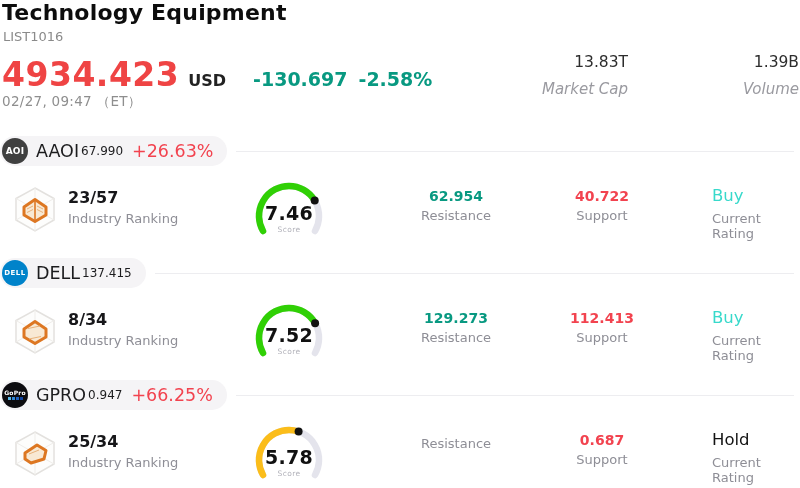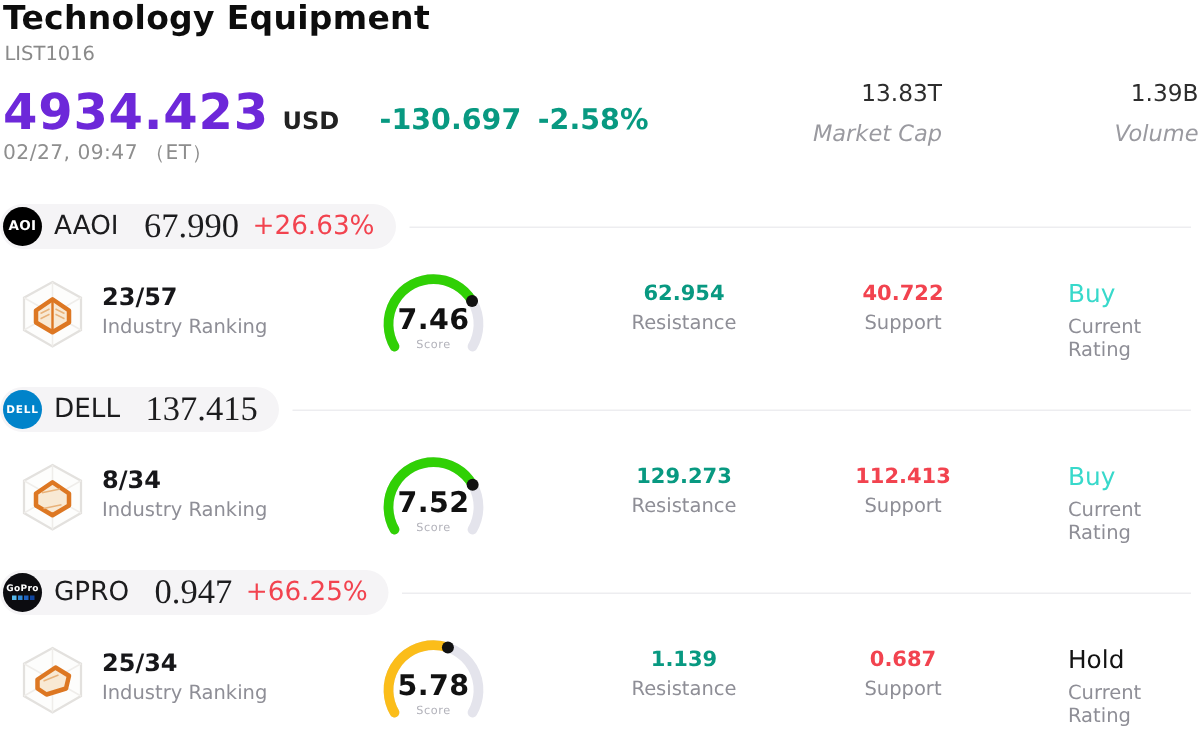--- a/index.html
+++ b/index.html
@@ -4,21 +4,21 @@
 <style>
   * { margin:0; padding:0; box-sizing:border-box; }
   html,body { width:800px; height:488px; background:#ffffff; overflow:hidden;
     font-family:"DejaVu Sans","Liberation Sans",sans-serif; }
   .screen { position:relative; width:800px; height:488px; background:#fff; }
 
   
   .hdr-title { position:absolute; left:2px; top:0px; font-size:22px; font-weight:bold; color:#0d0d0d; letter-spacing:.2px; }
   .hdr-sub   { position:absolute; left:3px; top:29px; font-size:13px; color:#8a8a8a; }
   .price-line{ position:absolute; left:2px; top:55px; display:flex; align-items:baseline; }
-  .price     { font-size:33px; font-weight:bold; color:#6d28d9; letter-spacing:.5px; }
+  .price     { font-size:33px; font-weight:bold; color:#ef4444; letter-spacing:.5px; }
   .currency  { font-size:16px; font-weight:600; color:#222; margin-left:9px; }
   .chg       { margin-left:27px; font-size:19px; font-weight:bold; color:#089981; }
   .chg-pct   { margin-left:11px; }
   .hdr-time  { position:absolute; left:2px; top:93px; font-size:13.5px; color:#8e8e8e; letter-spacing:.3px; }
   .stat      { position:absolute; top:53px; text-align:right; }
   .stat-mcap { right:172px; }
   .stat-vol  { right:1px; }
   .stat-val  { font-size:15.5px; color:#2d2d2d; }
   .stat-lbl  { font-size:15px; color:#9a9aa0; margin-top:9px;font-style:italic; }
 
@@ -27,21 +27,21 @@
   .row-head  { display:flex; align-items:center; height:30px; }
   .pill      { display:inline-flex; align-items:center; height:30px; border-radius:16px;
                background:#f5f4f6; padding:2px 14px 2px 2px; cursor:pointer; }
   .logo      { width:26px; height:26px; border-radius:50%; display:flex; flex-direction:column;
                align-items:center; justify-content:center; color:#fff; flex:none; }
   .logo-text { font-size:9px; font-weight:bold; letter-spacing:.2px; line-height:1; }
   .logo-gopro .logo-text { font-size:6px; }
   .logo-squares { display:flex; gap:1px; margin-top:1.5px; }
   .logo-squares span { width:3px; height:3px; display:block; }
   .sym  { margin-left:8px; font-size:17.5px; color:#1c1c1e; }
-  .px   { margin-left:17px; font-size:23px; color:#1c1c1e;font-family:Liberation Serif, serif; }
+  .px   { margin-left:2px; font-size:12px; color:#1c1c1e; }
   .pct  { margin-left:9px; font-size:17.5px; color:#f2434f; }
   .divider { flex:1; height:1px; background:#ededf0; margin:0 6px 0 9px; }
 
   .row-body { position:relative; margin-top:20px; height:72px; }
   .rank-icon { position:absolute; left:11px; top:0; width:48px; height:47px; }
   .rank-text { position:absolute; left:68px; top:2px; }
   .rank-val  { font-size:16px; font-weight:bold; color:#17171a; }
   .col-label { font-size:13px; color:#8e8e96; margin-top:4px; }
 
   .gauge { position:absolute; left:245px; top:-6px; width:88px; height:58px; }
@@ -81,21 +81,21 @@
     <div class="stat-lbl">Market Cap</div>
   </div>
   <div class="stat stat-vol">
     <div class="stat-val">1.39B</div>
     <div class="stat-lbl">Volume</div>
   </div>
 
   <section class="stock-row" style="top:136px">
     <div class="row-head">
       <div class="pill">
-        <span class="logo" style="background: #000000;">
+        <span class="logo" style="background: #404040;">
             <span class="logo-text">AOI</span>
           </span>
         <span class="sym">AAOI</span>
         <span class="px">67.990</span>
         <span class="pct">+26.63%</span>
       </div>
       <div class="divider"></div>
     </div>
     <div class="row-body">
       <div class="rank-icon">
@@ -223,21 +223,20 @@
           <path class="arc-track" d="M18,51 A30,30 0 1 1 70,51"></path>
           <path class="arc-fill" pathLength="100" d="M18,51 A30,30 0 1 1 70,51" stroke="#fbbd1a" stroke-dasharray="57.800000000000004 100"></path>
           <circle class="arc-dot" r="4" cx="53.6" cy="7.6"></circle>
         </svg>
         <div class="gauge-text">
           <div class="gauge-val">5.78</div>
           <div class="gauge-label">Score</div>
         </div>
       </div>
       <div class="col col-res">
-        <div class="col-val teal">1.139</div>
         <div class="col-label">Resistance</div>
       </div>
       <div class="col col-sup">
         <div class="col-val red">0.687</div>
         <div class="col-label">Support</div>
       </div>
       <div class="col col-rating">
         <div class="col-val rating-value" style="color: rgb(19, 19, 19);">Hold</div>
         <div class="col-label">Current Rating</div>
       </div>

